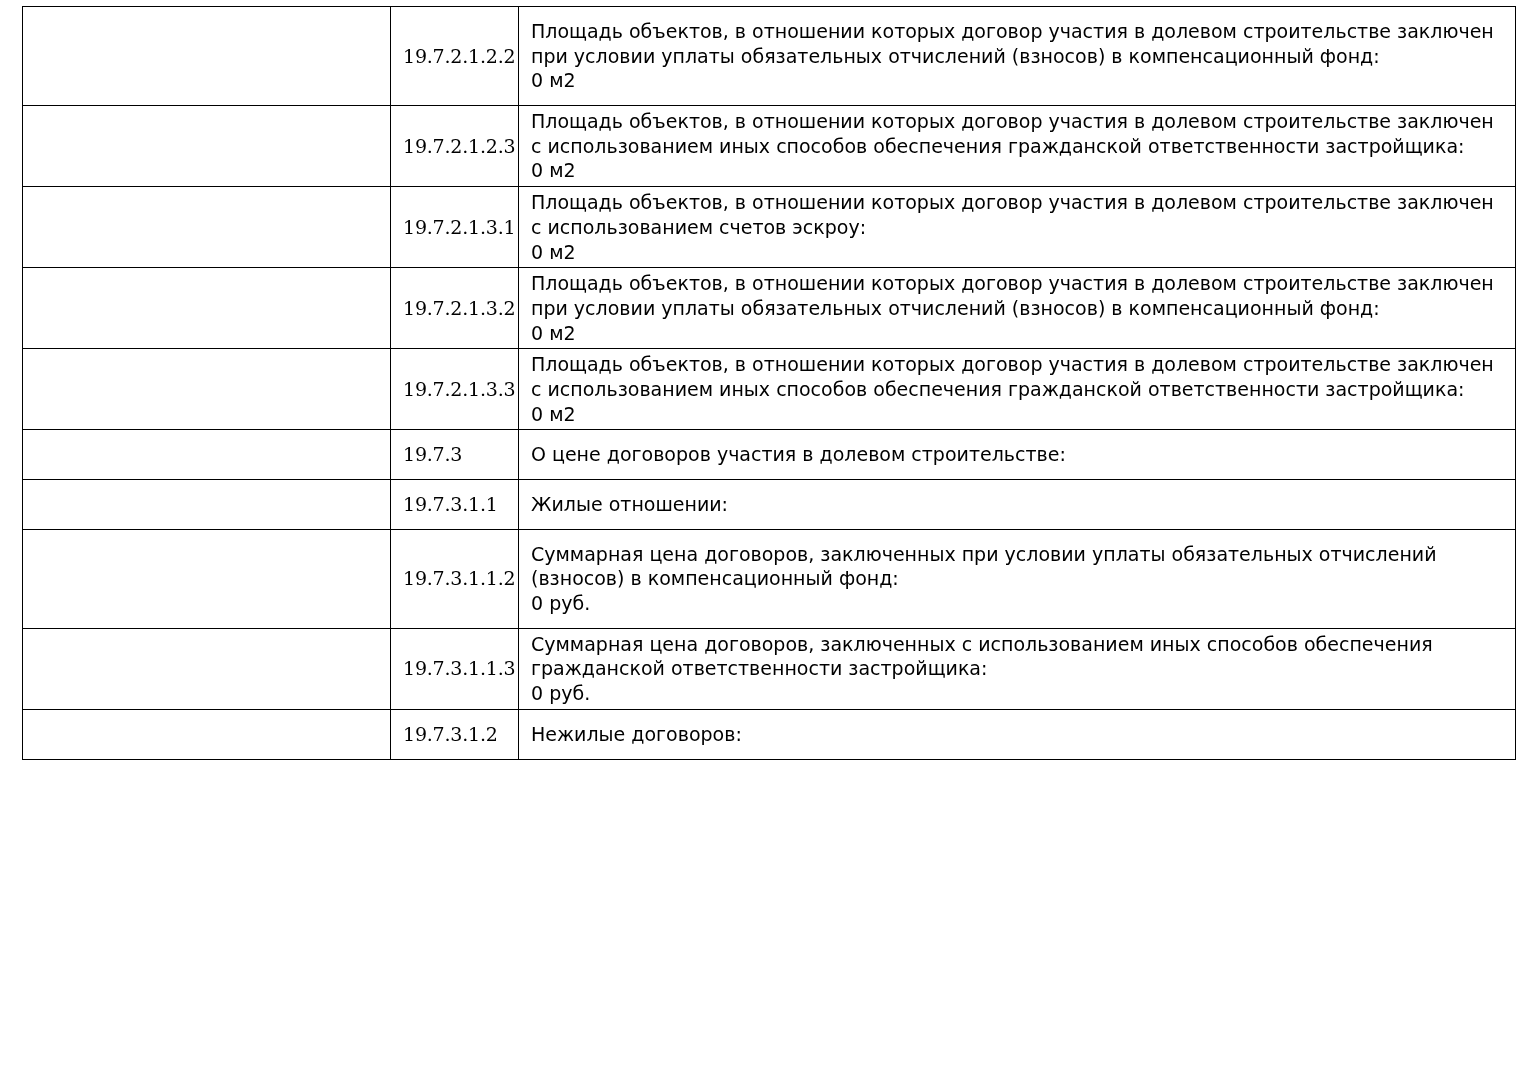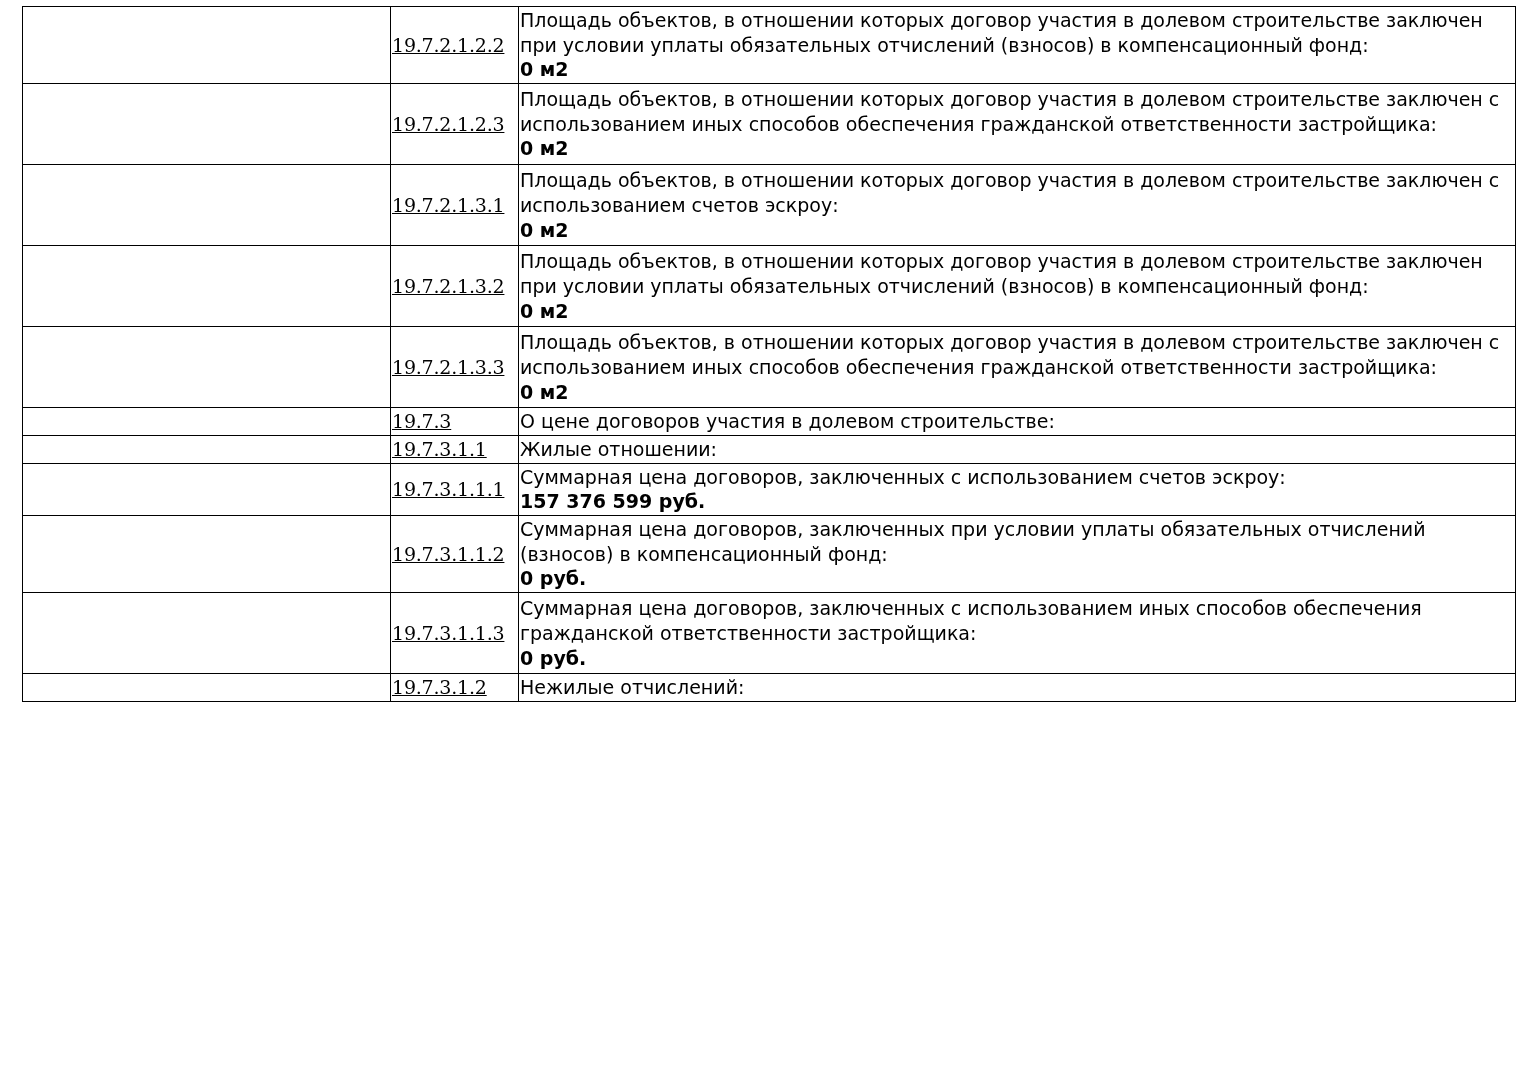--- a/index.html
+++ b/index.html
@@ -23,54 +23,53 @@
   }
   table.doc-table {
     border-collapse: collapse;
     table-layout: fixed;
     width: 1493px;
     border: 1px solid #000;
   }
   table.doc-table td {
     border: 1px solid #000;
     vertical-align: middle;
-    padding: 1px;
+    padding: 12px;
     font-size: 19px;
     line-height: 1.30;
   }
   col.c-first { width: 368px; }
   col.c-code  { width: 128px; }
   col.c-text  { width: 997px; }
 
   td.cell-first {
     
   }
   td.cell-code {
     text-align: left;
     padding-left: 2px;
     padding-right: 1px;
     font-family: "DejaVu Serif", serif;
     font-size: 19.5px;
     white-space: nowrap;
     letter-spacing: -0.2px;
-    text-decoration: underline;
   }
   td.cell-text {
     padding-left: 4px;
     padding-right: 4px;
     padding-top: 1px;
     padding-bottom: 1px;
   }
   .t-line {
     display: block;
     white-space: normal;
   }
   .t-value {
     display: block;
-    font-weight: bold;
+    font-weight: normal;
   }
   .row-tall td { height: auto; }
   .pad-sm td.cell-text { padding-top: 3px; padding-bottom: 3px; }
 </style>
 </head>
 <body>
 
 <div class="page">
   <table class="doc-table">
     <colgroup>
@@ -136,28 +135,20 @@
 
 
       <tr>
         <td class="cell-first"></td>
         <td class="cell-code">19.7.3.1.1</td>
         <td class="cell-text">
           <span class="t-line">Жилые отношении:</span>
         </td>
       </tr>
 
-      <tr>
-        <td class="cell-first"></td>
-        <td class="cell-code">19.7.3.1.1.1</td>
-        <td class="cell-text">
-          <span class="t-line">Суммарная цена договоров, заключенных с использованием счетов эскроу:</span>
-          <span class="t-value">157 376 599 руб.</span>
-        </td>
-      </tr>
 
       <tr class="row-tall">
         <td class="cell-first"></td>
         <td class="cell-code">19.7.3.1.1.2</td>
         <td class="cell-text">
           <span class="t-line">Суммарная цена договоров, заключенных при условии уплаты обязательных отчислений (взносов) в компенсационный фонд:</span>
           <span class="t-value">0 руб.</span>
         </td>
       </tr>
 
@@ -167,19 +158,19 @@
         <td class="cell-text">
           <span class="t-line">Суммарная цена договоров, заключенных с использованием иных способов обеспечения гражданской ответственности застройщика:</span>
           <span class="t-value">0 руб.</span>
         </td>
       </tr>
 
       <tr>
         <td class="cell-first"></td>
         <td class="cell-code">19.7.3.1.2</td>
         <td class="cell-text">
-          <span class="t-line">Нежилые отчислений:</span>
+          <span class="t-line">Нежилые договоров:</span>
         </td>
       </tr>
 
     </tbody>
   </table>
 </div>
 
 </body></html>

